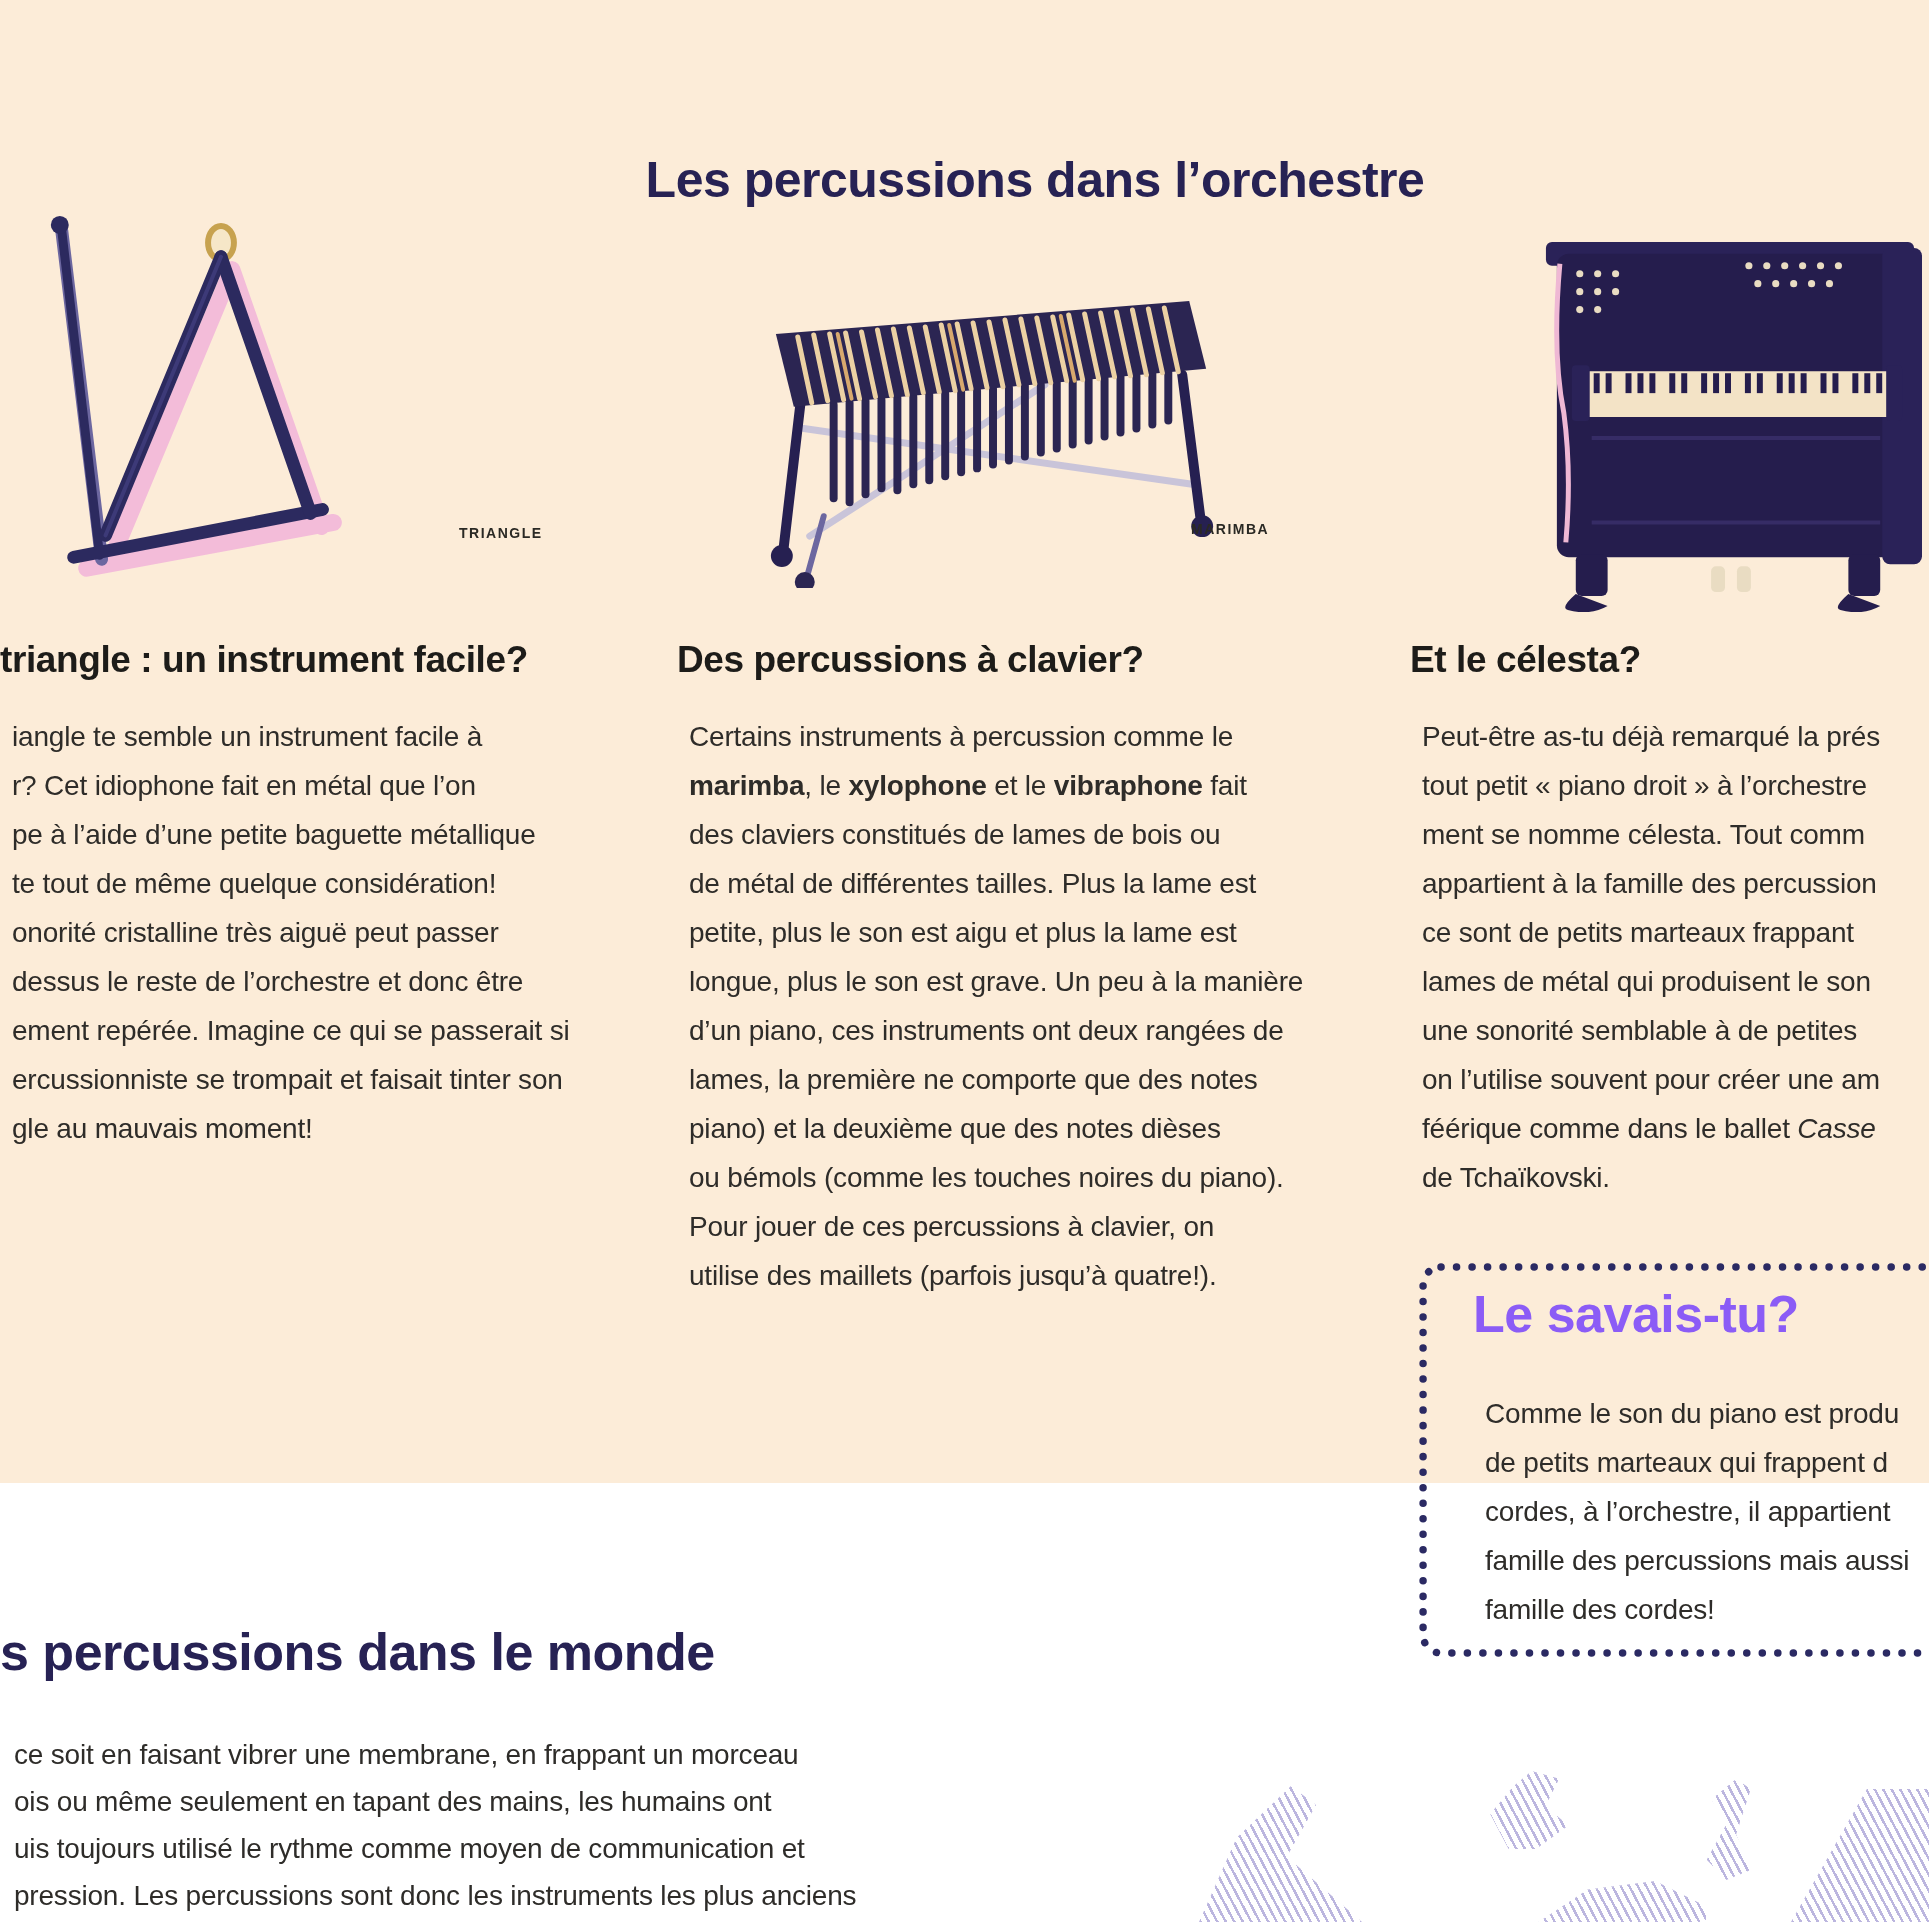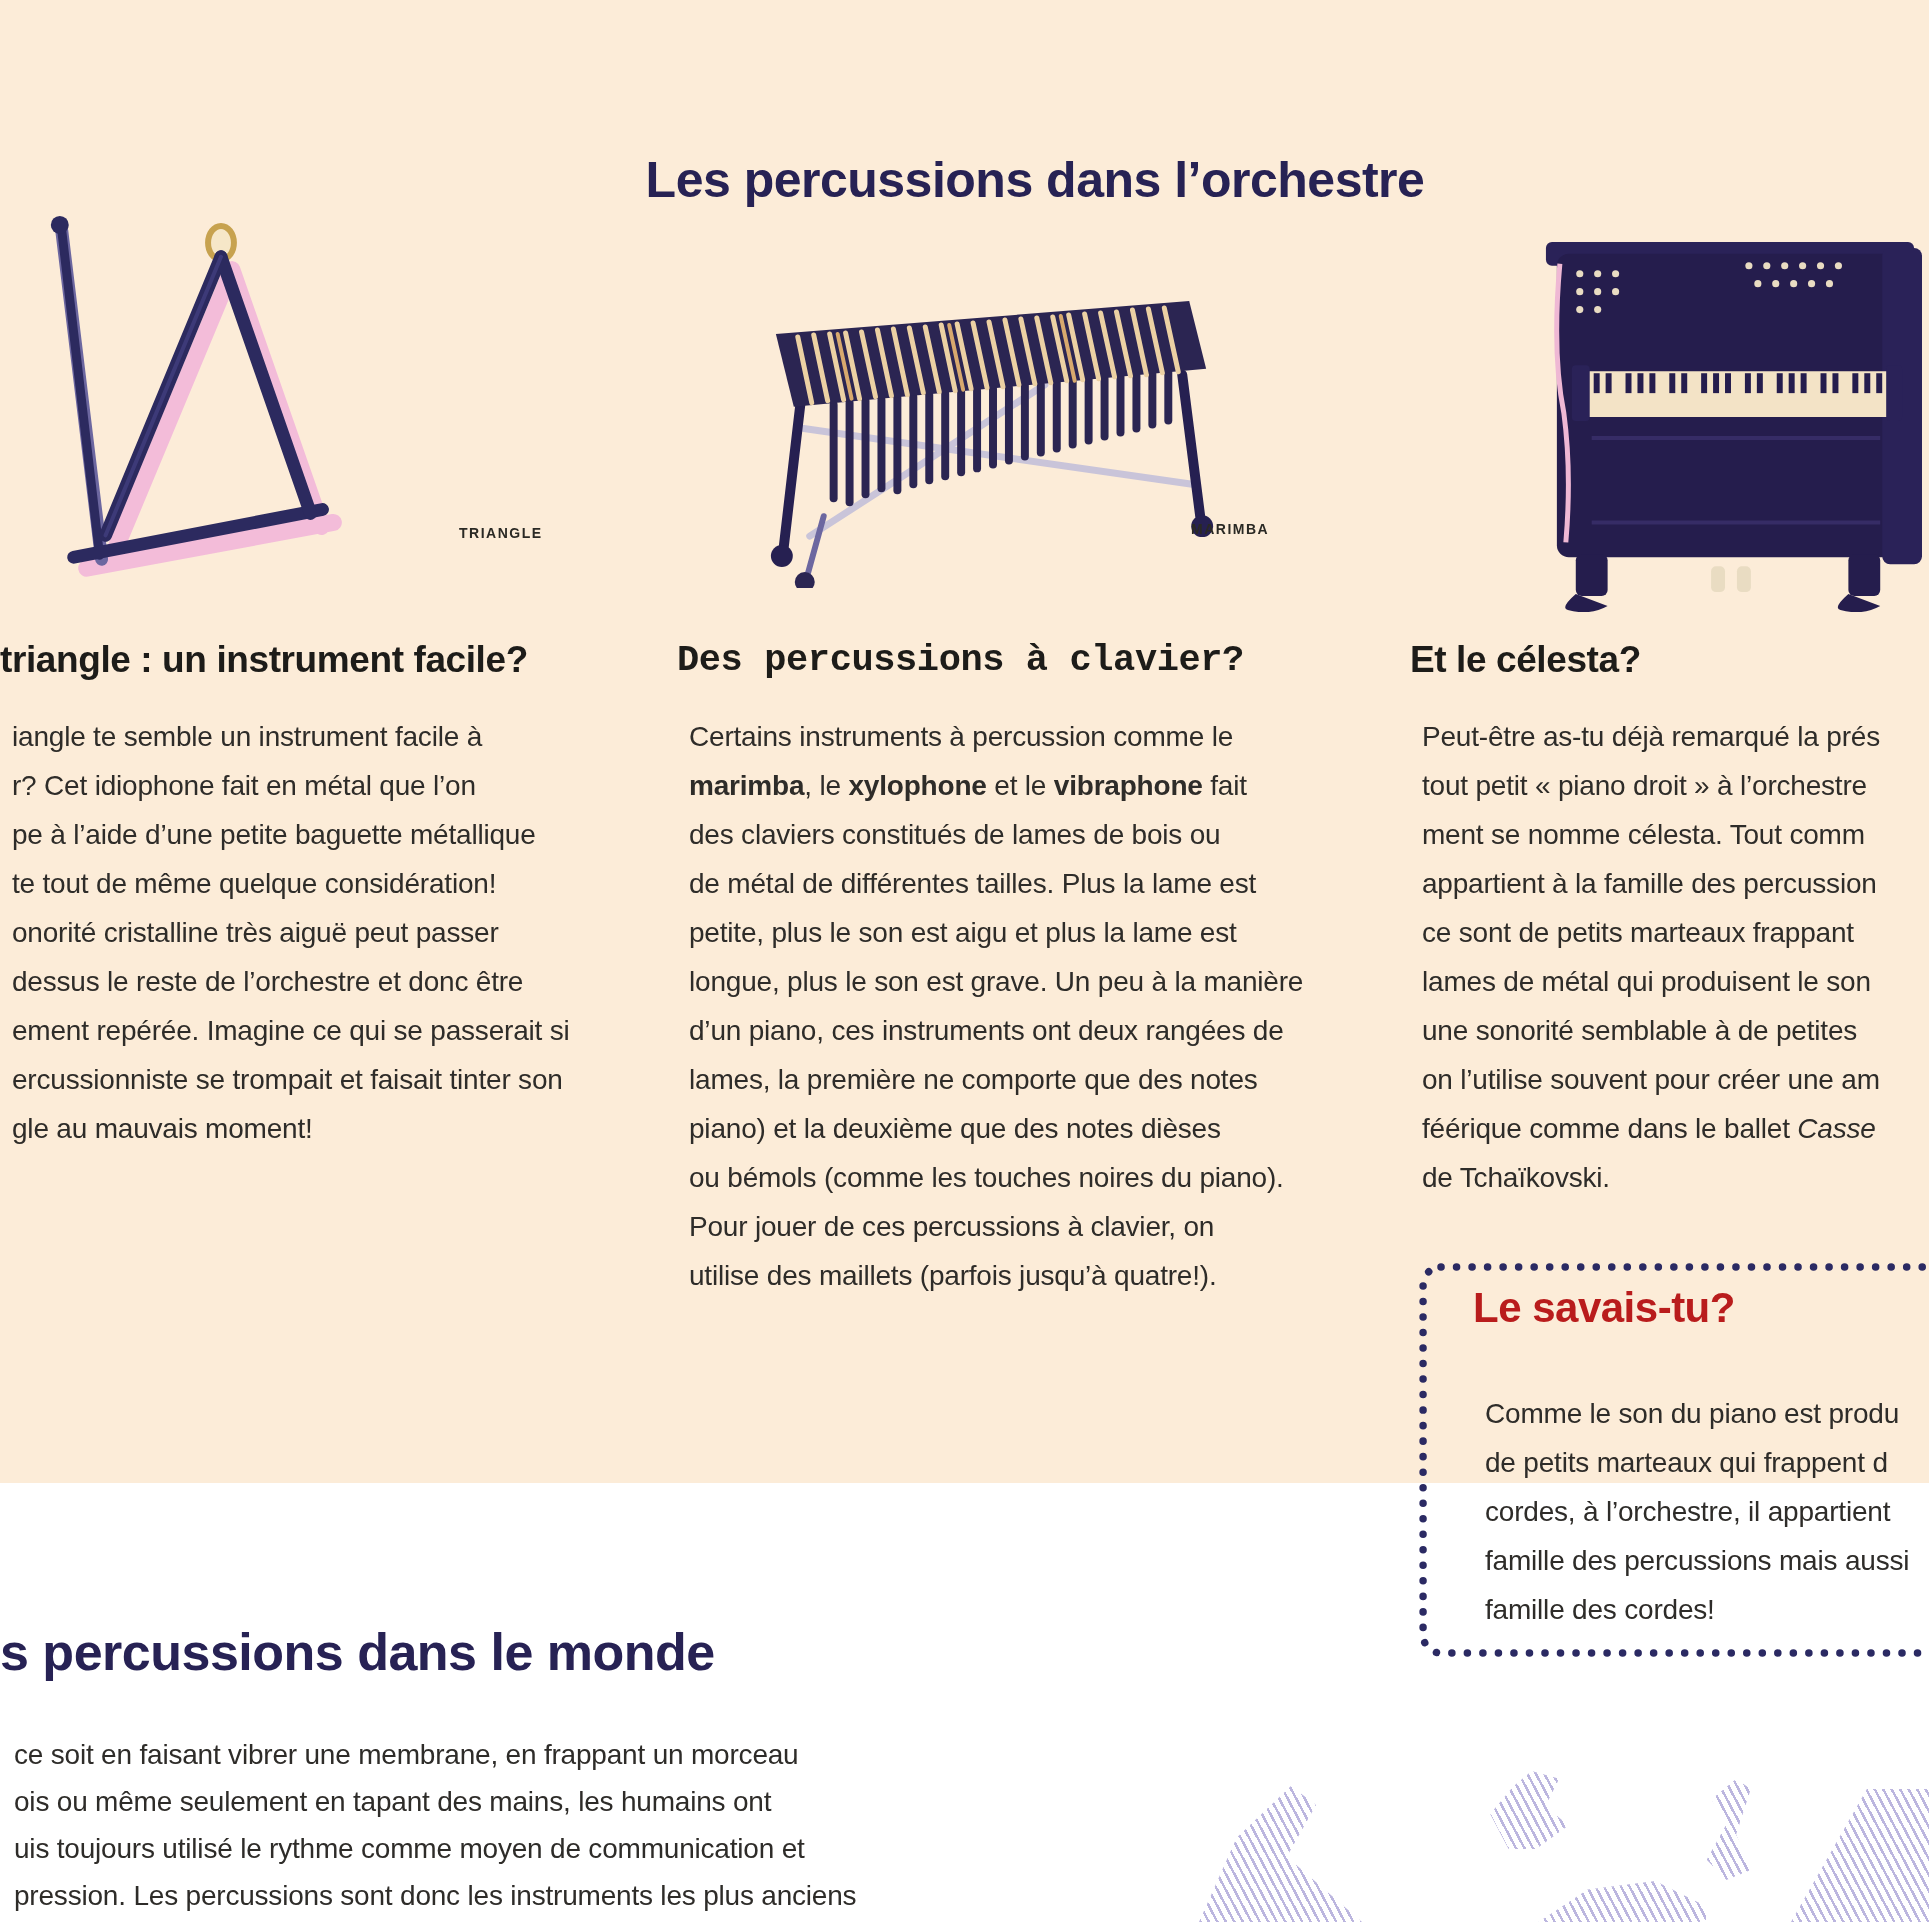--- a/index.html
+++ b/index.html
@@ -17,21 +17,21 @@
     position:absolute;font-size:14px;font-weight:600;letter-spacing:1.5px;color:#2a2924;
   }
   .col{position:absolute;}
   .colhead{font-size:37px;font-weight:bold;color:#1d1c19;letter-spacing:-0.4px;white-space:nowrap;}
   .body-lines{position:absolute;font-size:28px;color:#2e2c29;letter-spacing:-0.2px;margin-left:12px;}
   .body-lines .line{height:49px;line-height:49px;white-space:nowrap;}
   .b{font-weight:bold;}
   .i{font-style:italic;}
   .savais-box{position:absolute;left:1418px;top:1262px;width:836px;height:398px;}
   .savais-head{
-    position:absolute;left:55px;top:22px;font-size:42px;font-weight:bold;color:#b91c1c;
+    position:absolute;left:55px;top:22px;font-size:52px;font-weight:bold;color:#8b5cf6;
     letter-spacing:-0.5px;white-space:nowrap;
   }
   .savais-body{left:55px;top:127px;}
   .savais-body .line{height:49px;line-height:49px;}
   .monde-head{
     position:absolute;left:0px;top:1622px;font-size:52px;font-weight:bold;color:#272254;
     letter-spacing:-0.5px;white-space:nowrap;
   }
   .monde-body{left:2px;top:1731px;}
   .monde-body .line{height:47px;line-height:47px;}
@@ -200,21 +200,21 @@
     <div class="line">r? Cet idiophone fait en métal que l’on</div>
     <div class="line">pe à l’aide d’une petite baguette métallique</div>
     <div class="line">te tout de même quelque considération!</div>
     <div class="line">onorité cristalline très aiguë peut passer</div>
     <div class="line">dessus le reste de l’orchestre et donc être</div>
     <div class="line">ement repérée. Imagine ce qui se passerait si</div>
     <div class="line">ercussionniste se trompait et faisait tinter son</div>
     <div class="line">gle au mauvais moment!</div>
   </div>
 
-<div class="col" style="left:677px;top:639px;width:687px;font-family:Liberation Mono, monospace;">
+<div class="col" style="left:677px;top:639px;width:687px;">
   <div class="colhead">Des percussions à clavier?</div>
 </div>
 <div class="body-lines" style="left:677px;top:712px;width:687px;">
     <div class="line">Certains instruments à percussion comme le</div>
     <div class="line"><span class="b">marimba</span><span>, le </span><span class="b">xylophone</span><span> et le </span><span class="b">vibraphone</span><span> fait</span></div>
     <div class="line">des claviers constitués de lames de bois ou</div>
     <div class="line">de métal de différentes tailles. Plus la lame est</div>
     <div class="line">petite, plus le son est aigu et plus la lame est</div>
     <div class="line">longue, plus le son est grave. Un peu à la manière</div>
     <div class="line">d’un piano, ces instruments ont deux rangées de</div>

